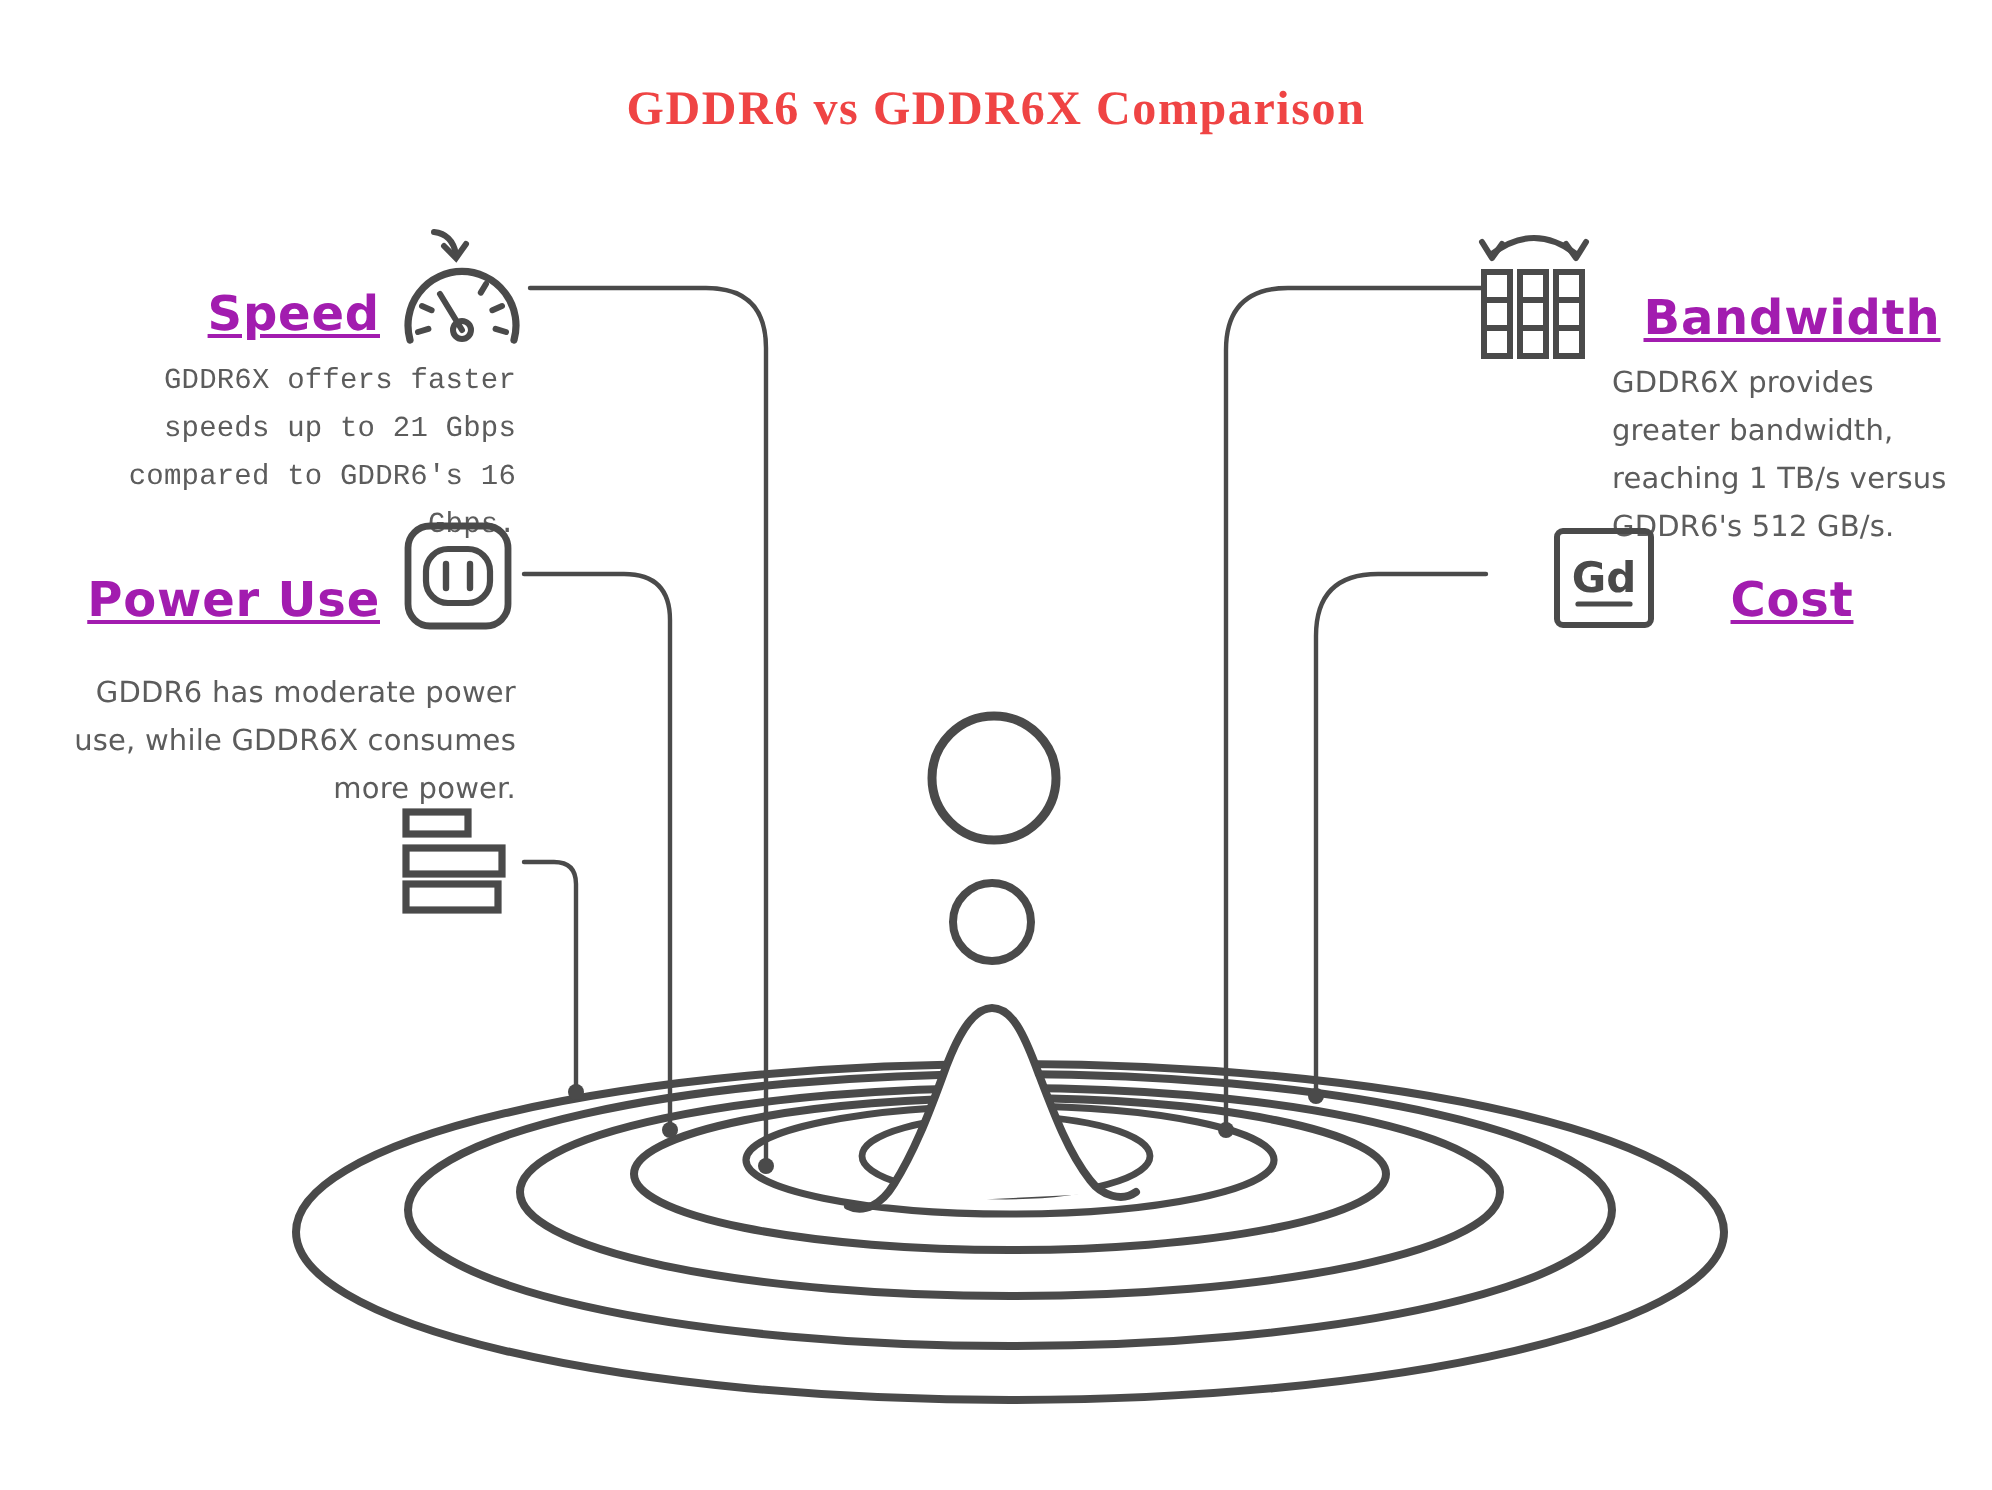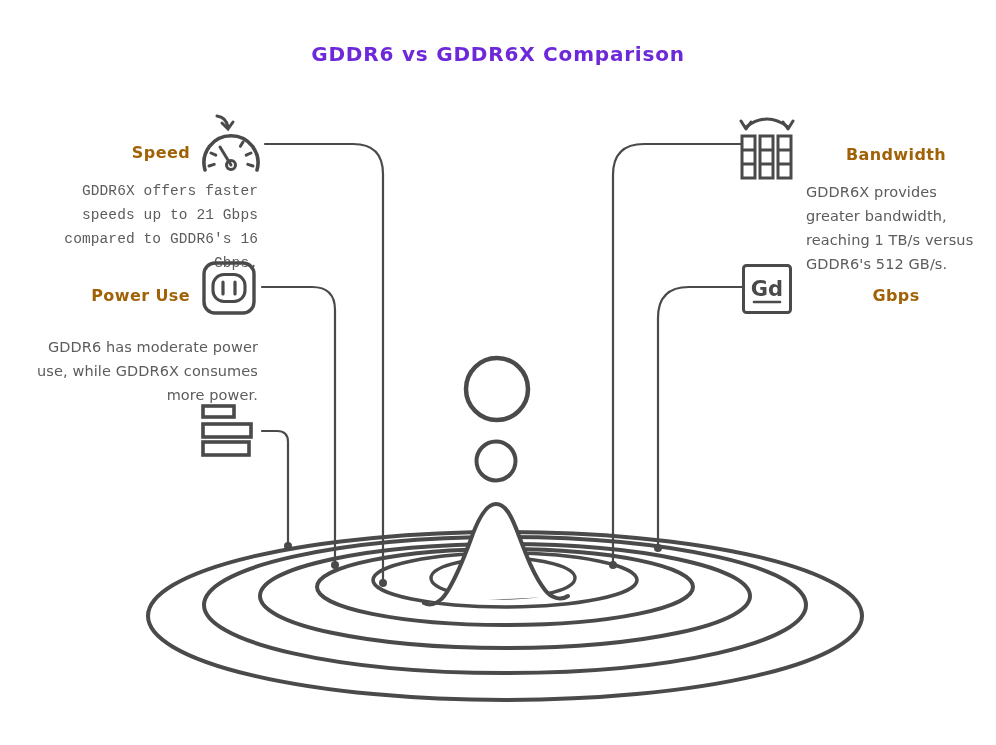--- a/index.html
+++ b/index.html
@@ -6,26 +6,27 @@
   .canvas{
     position:relative;
     width:996px;height:745px;
     background:#ffffff;
     font-family:"DejaVu Sans","Liberation Sans",sans-serif;
     overflow:hidden;
   }
   .title{
     position:absolute;left:0;top:42px;width:996px;
     text-align:center;
-    font-size:20px;font-weight:700;letter-spacing:0.8px;
-    color:#6d28d9;
+    font-size:24px;font-weight:700;letter-spacing:0.8px;
+    color:#ef4444;
+    font-family:Liberation Serif, serif;
   }
   .abs{position:absolute;}
   .heading{
-    font-size:16px;font-weight:700;color:#a16207;letter-spacing:0.4px;
+    font-size:24px;font-weight:700;color:#a21caf;letter-spacing:0.4px;text-decoration:underline;
   }
   .heading.right-col{text-align:center;}
   .heading.left-col{text-align:right;}
   .body-text{
     font-size:14.5px;line-height:1.66;color:#5c5c5c;letter-spacing:0.1px;
   }
   .body-text.left-col{text-align:right;}
   .body-text.right-col{text-align:left;}
   svg{display:block;}
   .ink-stroke{stroke:#4a4a4a;fill:none;}
@@ -132,22 +133,22 @@
         <rect x="21" y="28" width="13" height="42"></rect>
         <path d="M 21 42 H 34 M 21 56 H 34"></path>
         <rect x="39" y="28" width="13" height="42"></rect>
         <path d="M 39 42 H 52 M 39 56 H 52"></path>
       </g>
     </svg>
   </div>
   <div class="abs heading right-col" style="left:806px;top:145px;width:180px;">Bandwidth</div>
   <div class="abs body-text right-col" style="left:806px;top:180px;width:180px;">GDDR6X provides greater bandwidth, reaching 1 TB/s versus GDDR6's 512 GB/s.</div>
 
-  <div class="abs" style="left:741px;top:263px;">
+  <div class="abs" style="left:776px;top:263px;">
     <svg width="52" height="52" viewBox="0 0 52 52">
       <rect x="2.5" y="2.5" width="47" height="47" rx="3" class="ink-stroke" stroke-width="3"></rect>
       <text x="26" y="33" text-anchor="middle" font-family="DejaVu Sans, Liberation Sans, sans-serif" font-size="21" font-weight="600" fill="#4a4a4a">Gd</text>
       <path d="M 13 39 H 39" class="ink-stroke" stroke-width="2.6" stroke-linecap="round"></path>
     </svg>
   </div>
-  <div class="abs heading right-col" style="left:806px;top:286px;width:180px;">Gbps</div>
+  <div class="abs heading right-col" style="left:806px;top:286px;width:180px;">Cost</div>
 
 </div>
 
 </body></html>

